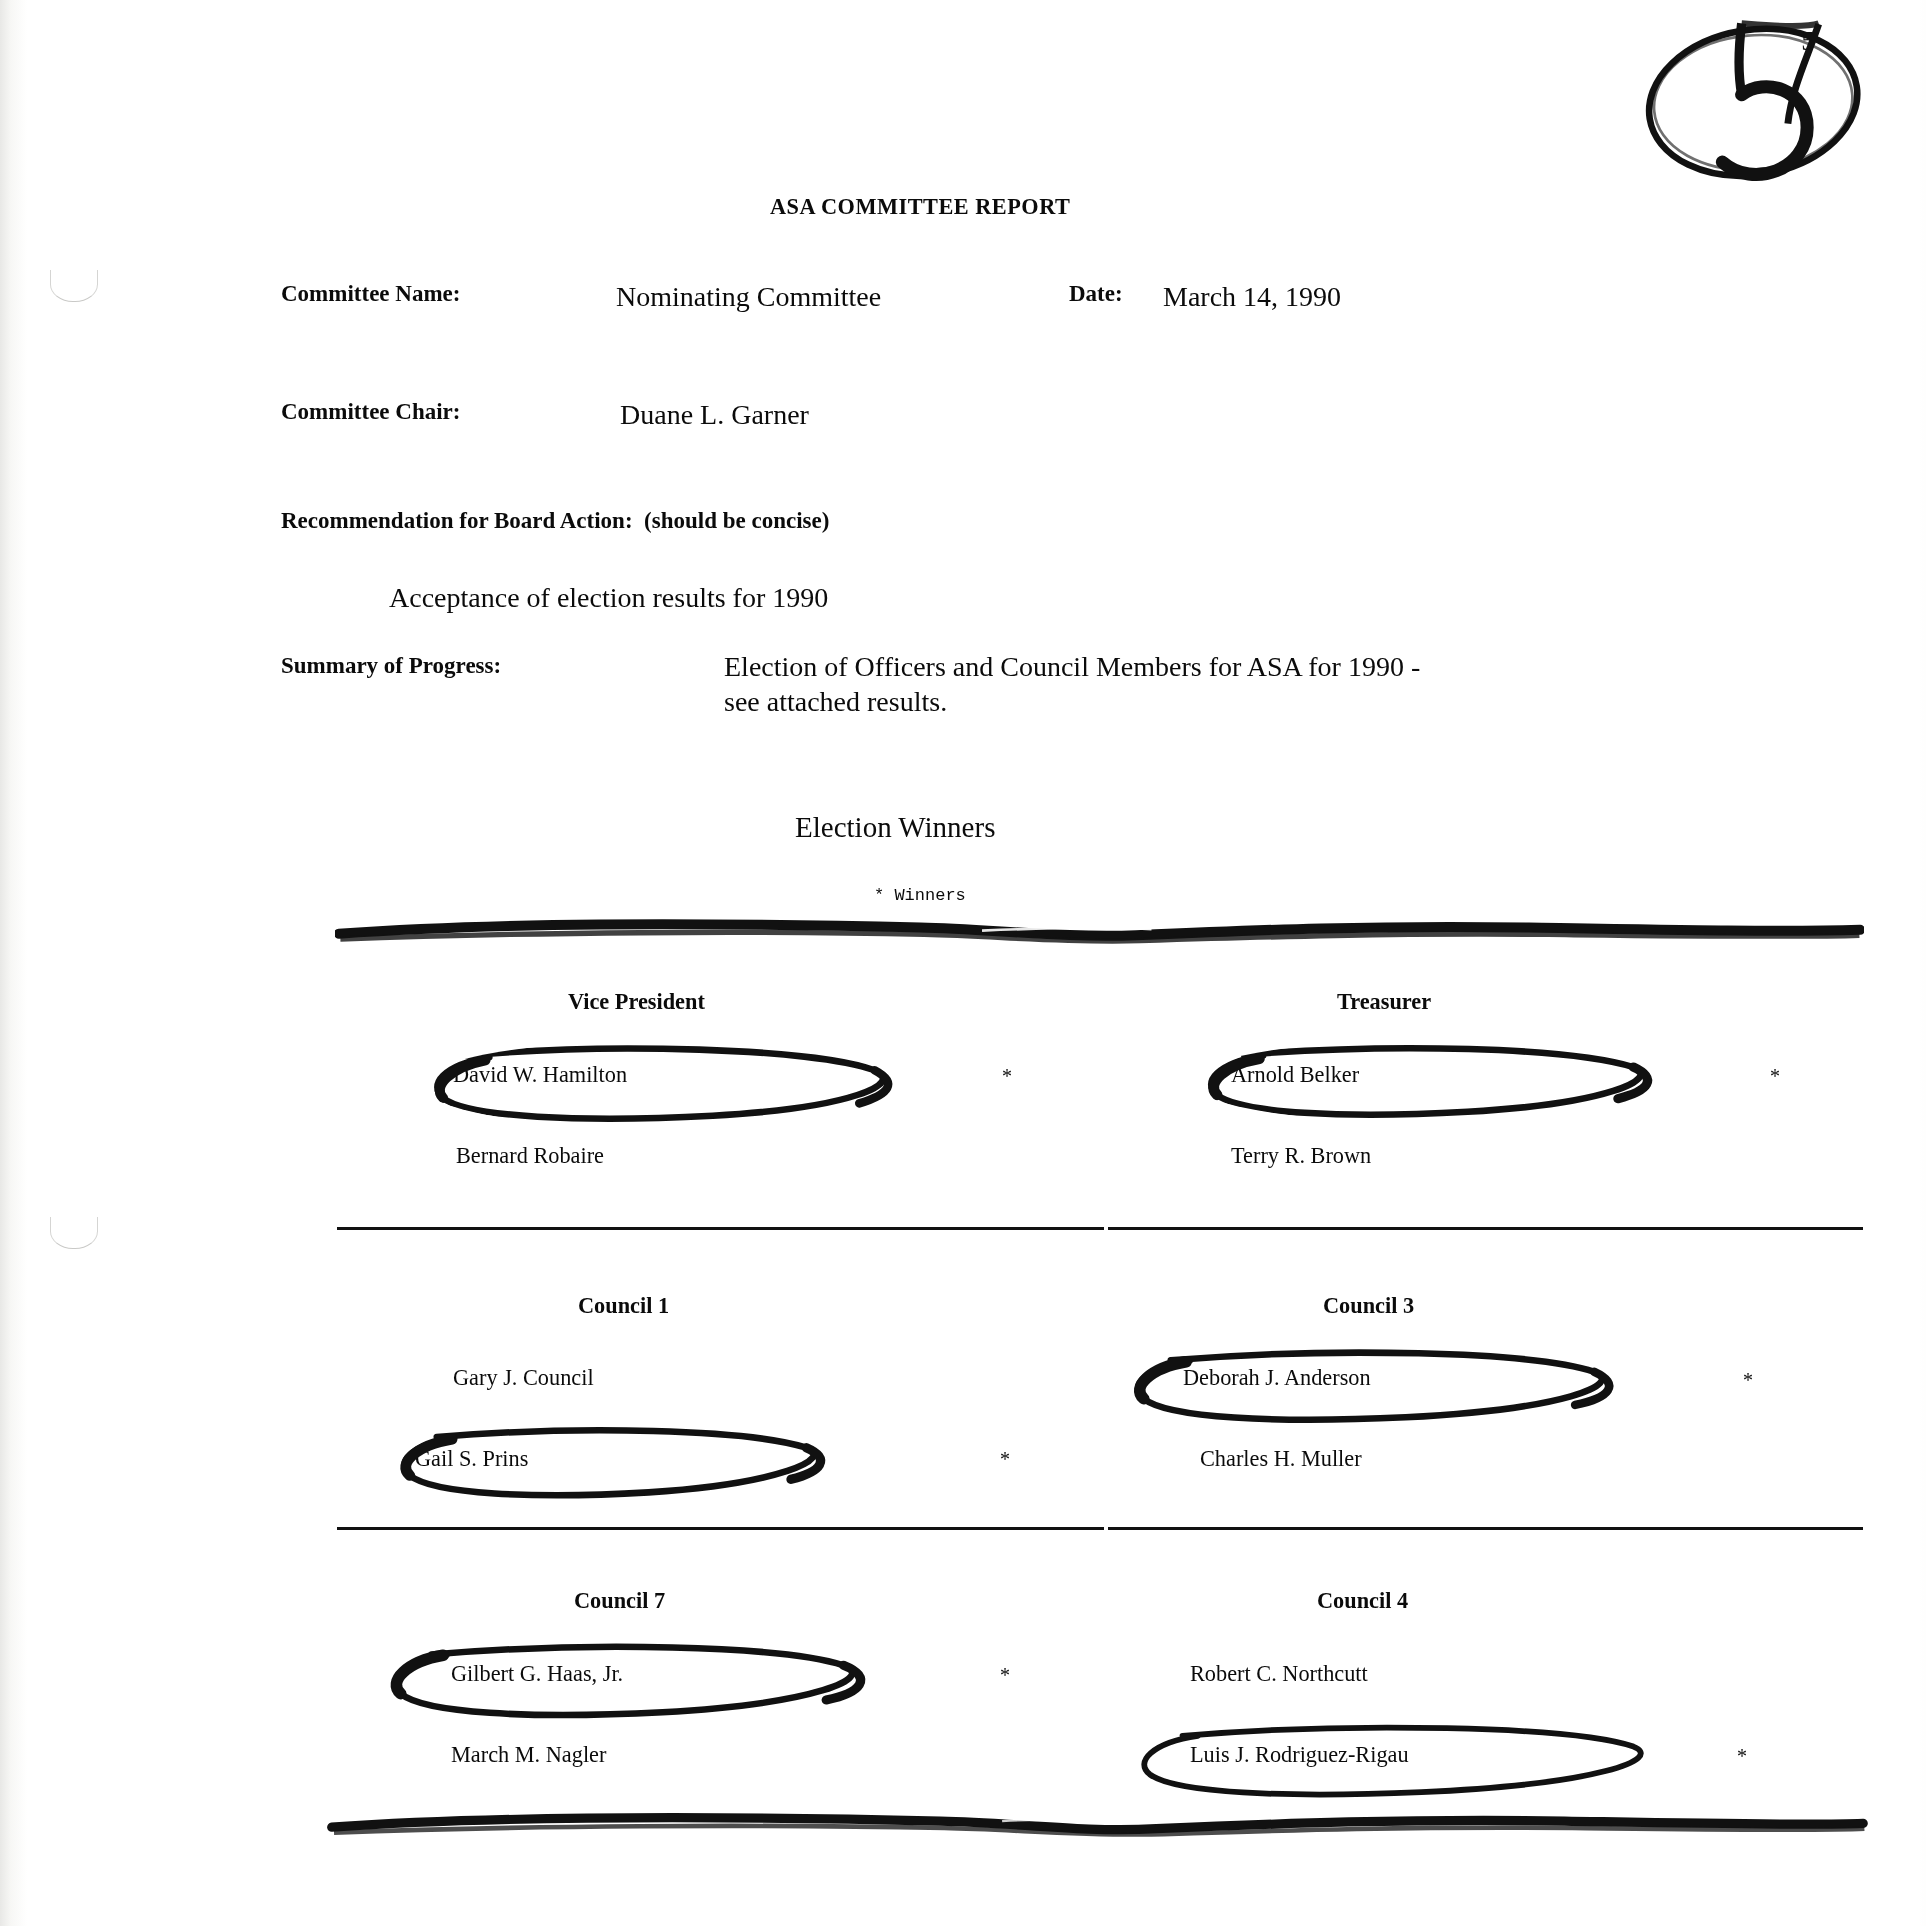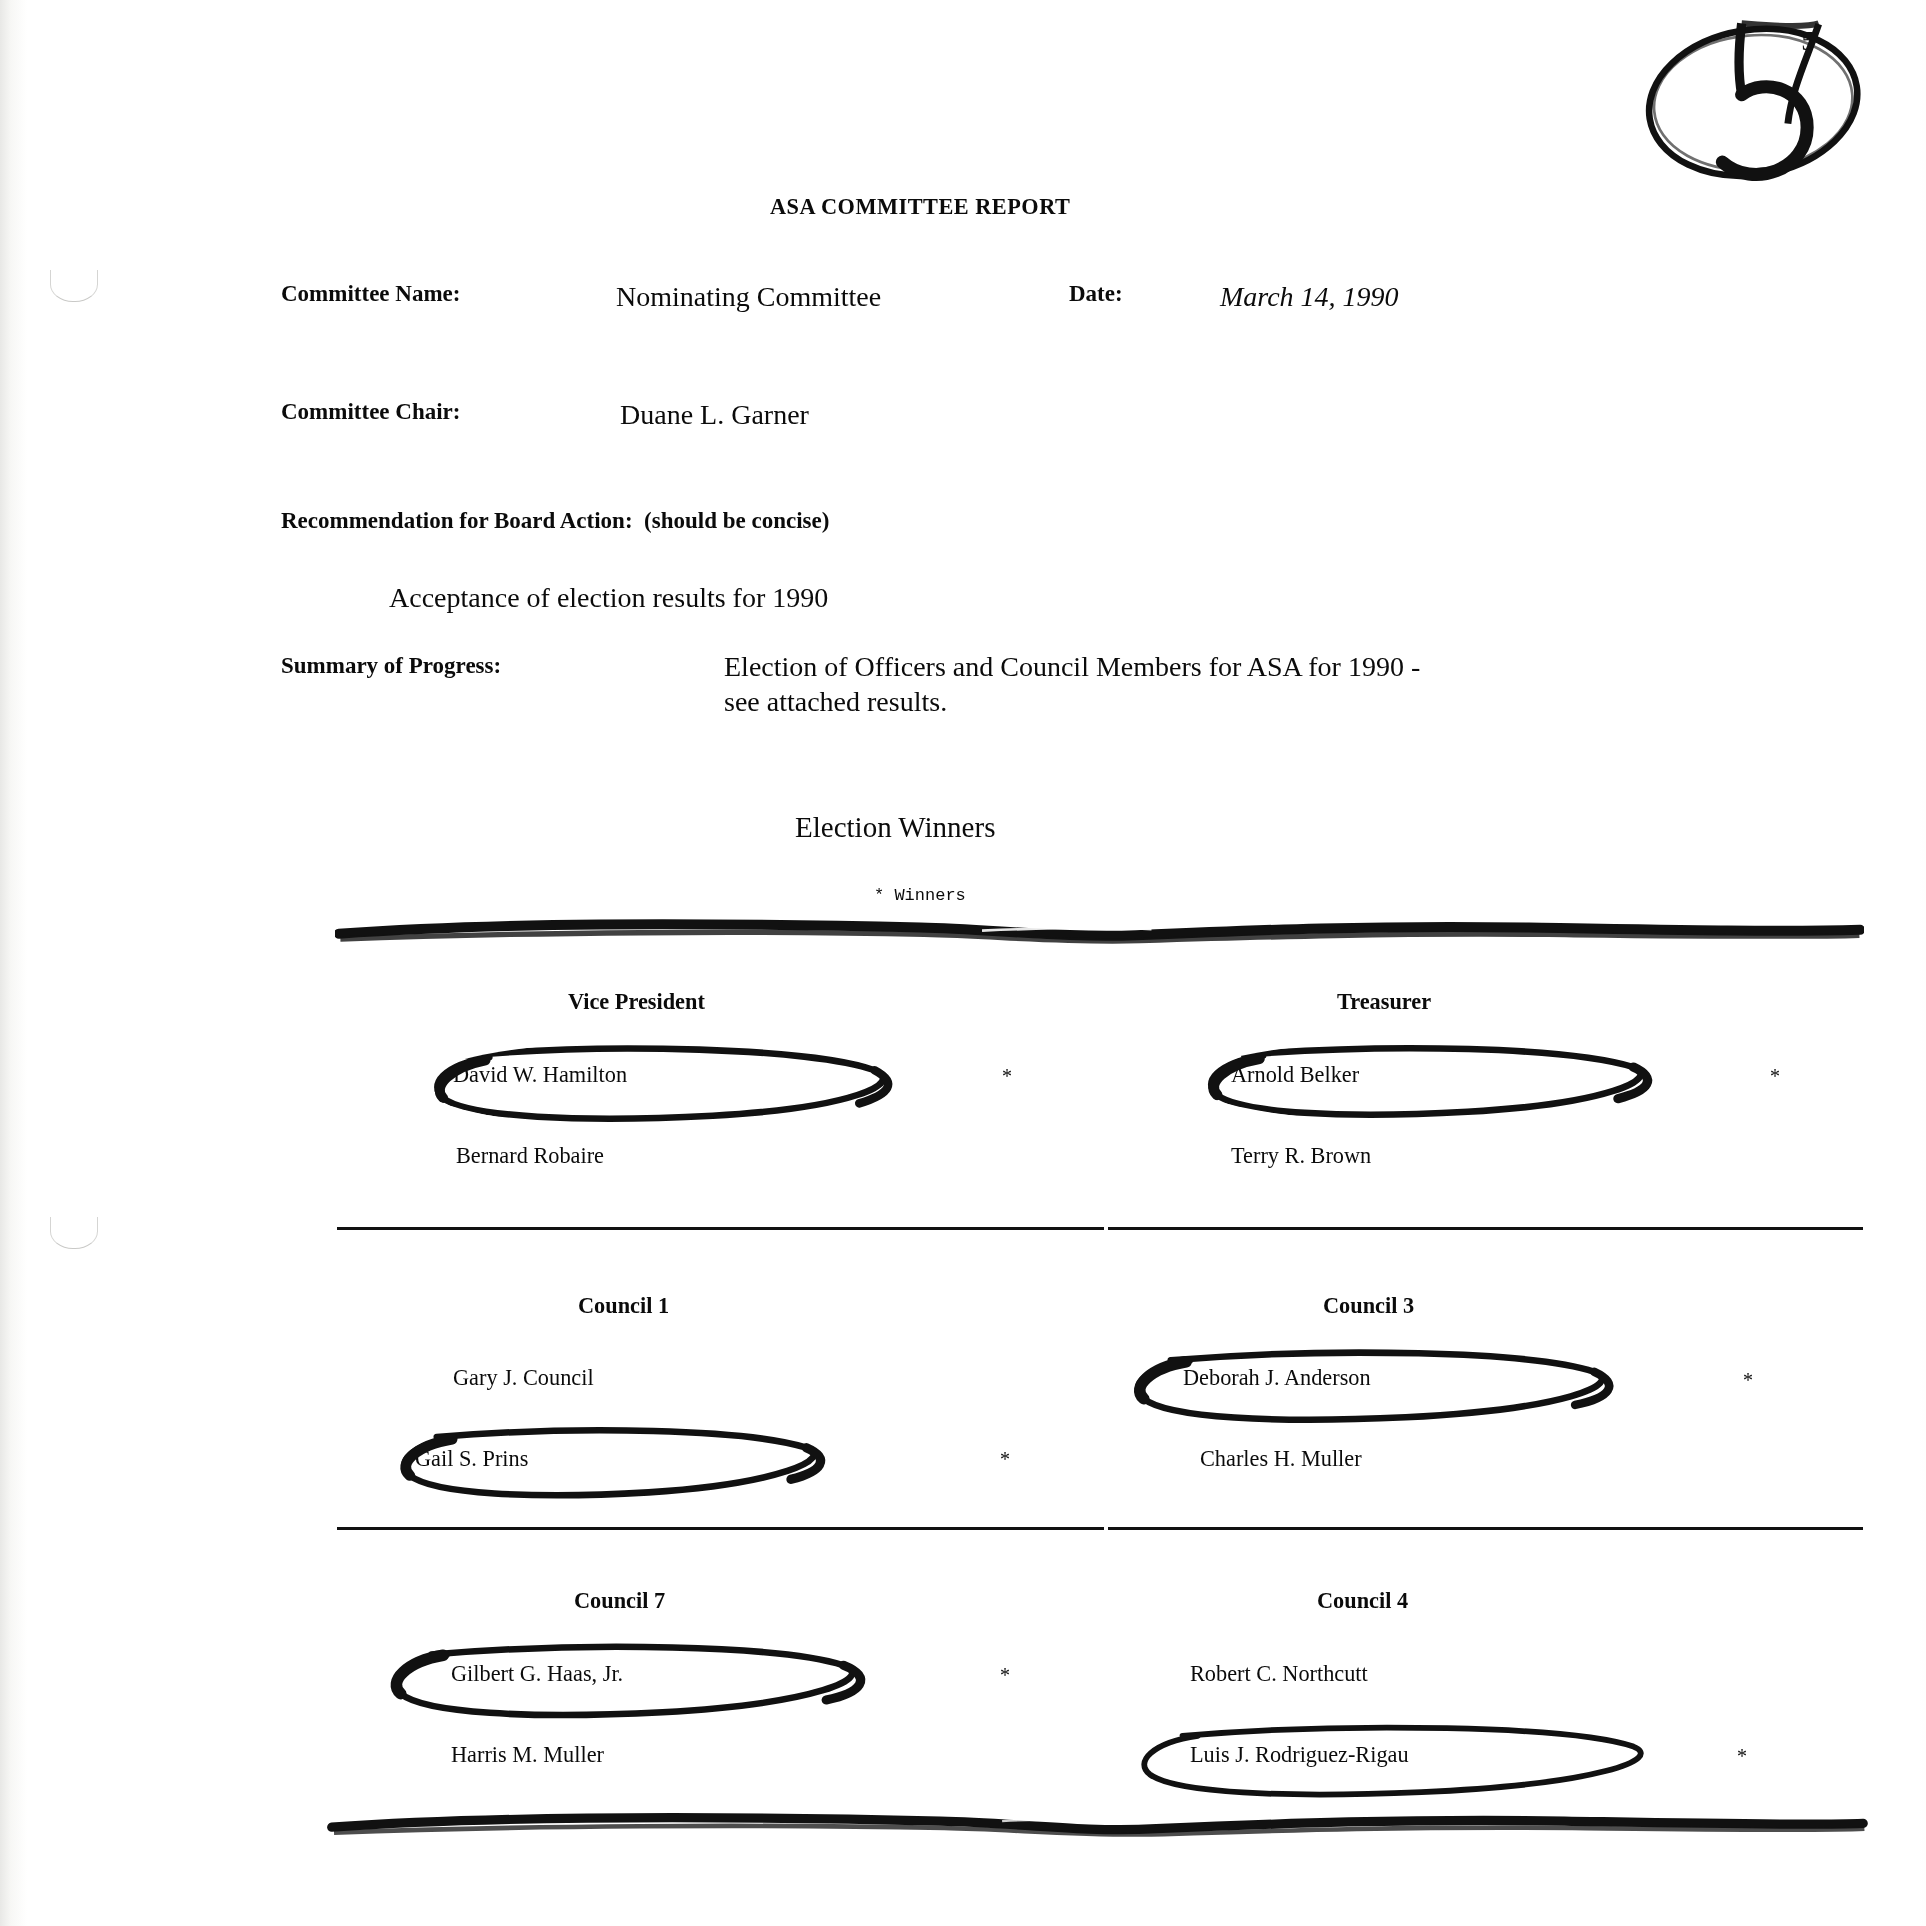--- a/index.html
+++ b/index.html
@@ -136,21 +136,21 @@
       <text x="455" y="110" font-family="Liberation Serif, serif" font-size="70" fill="#111">5</text>
     </svg>
   </div>
 
   <div class="t title" style="left:770px; top:195px;">ASA COMMITTEE REPORT</div>
 
   <div class="t lbl" style="left:281px; top:281px;">Committee Name:</div>
   <div class="t val" style="left:616px; top:281px;">Nominating Committee</div>
 
   <div class="t lbl" style="left:1069px; top:281px;">Date:</div>
-  <div class="t val" style="left:1220px; top:281px;font-style:italic;">March 14, 1990</div>
+  <div class="t val" style="left:1163px; top:281px;">March 14, 1990</div>
 
   <div class="t lbl" style="left:281px; top:399px;">Committee Chair:</div>
   <div class="t val" style="left:620px; top:399px;">Duane L. Garner</div>
 
   <div class="t lbl" style="left:281px; top:508px;text-align:right;">Recommendation for Board Action:  (should be concise)</div>
   <div class="t val" style="left:389px; top:582px;">Acceptance of election results for 1990</div>
 
   <div class="t lbl" style="left:281px; top:653px;">Summary of Progress:</div>
   <div class="t val" style="left:724px; top:651px;">Election of Officers and Council Members for ASA for 1990 -</div>
   <div class="t val" style="left:724px; top:686px;">see attached results.</div>
@@ -211,21 +211,21 @@
     <path d="M150 42 C560 8 1090 18 1250 72 C1330 104 1170 170 760 190 C420 206 140 192 80 142 C40 110 80 62 200 42" stroke="#111" stroke-width="17" fill="none" stroke-linecap="round"></path>
     <path d="M80 142 C46 112 96 62 190 46" stroke="#111" stroke-width="30" fill="none" stroke-linecap="round"></path>
     <path d="M1250 72 C1320 104 1290 140 1200 158" stroke="#111" stroke-width="22" fill="none" stroke-linecap="round"></path>
   </svg>
 
   <div class="thin-rule" style="left:337px; top:1527px; width:767px; height:2.7px;"></div>
   <div class="thin-rule" style="left:1108px; top:1527px; width:755px; height:2.7px;"></div>
 
   <div class="t colhead" style="left:574px; top:1589px;">Council 7</div>
   <div class="t name" style="left:451px; top:1662px;">Gilbert G. Haas, Jr.</div>
-  <div class="t name" style="left:451px; top:1743px;">Harris M. Muller</div>
+  <div class="t name" style="left:451px; top:1743px;">March M. Nagler</div>
   <div class="t star" style="left:1000px; top:1664px;">*</div>
 
   <div class="t colhead" style="left:1317px; top:1589px;">Council 4</div>
   <div class="t name" style="left:1190px; top:1662px;">Robert C. Northcutt</div>
   <div class="t name" style="left:1190px; top:1743px;">Luis J. Rodriguez-Rigau</div>
   <div class="t star" style="left:1737px; top:1745px;">*</div>
 
   <svg style="position:absolute; left:370px; top:1639px; width:512px; height:83px;" viewBox="0 0 1330 215">
     <path d="M160 40 C560 6 1070 16 1230 68 C1315 100 1160 168 760 190 C410 208 140 192 80 142 C40 110 85 58 200 40" stroke="#111" stroke-width="17" fill="none" stroke-linecap="round"></path>
     <path d="M80 142 C44 110 96 58 190 42" stroke="#111" stroke-width="30" fill="none" stroke-linecap="round"></path>

